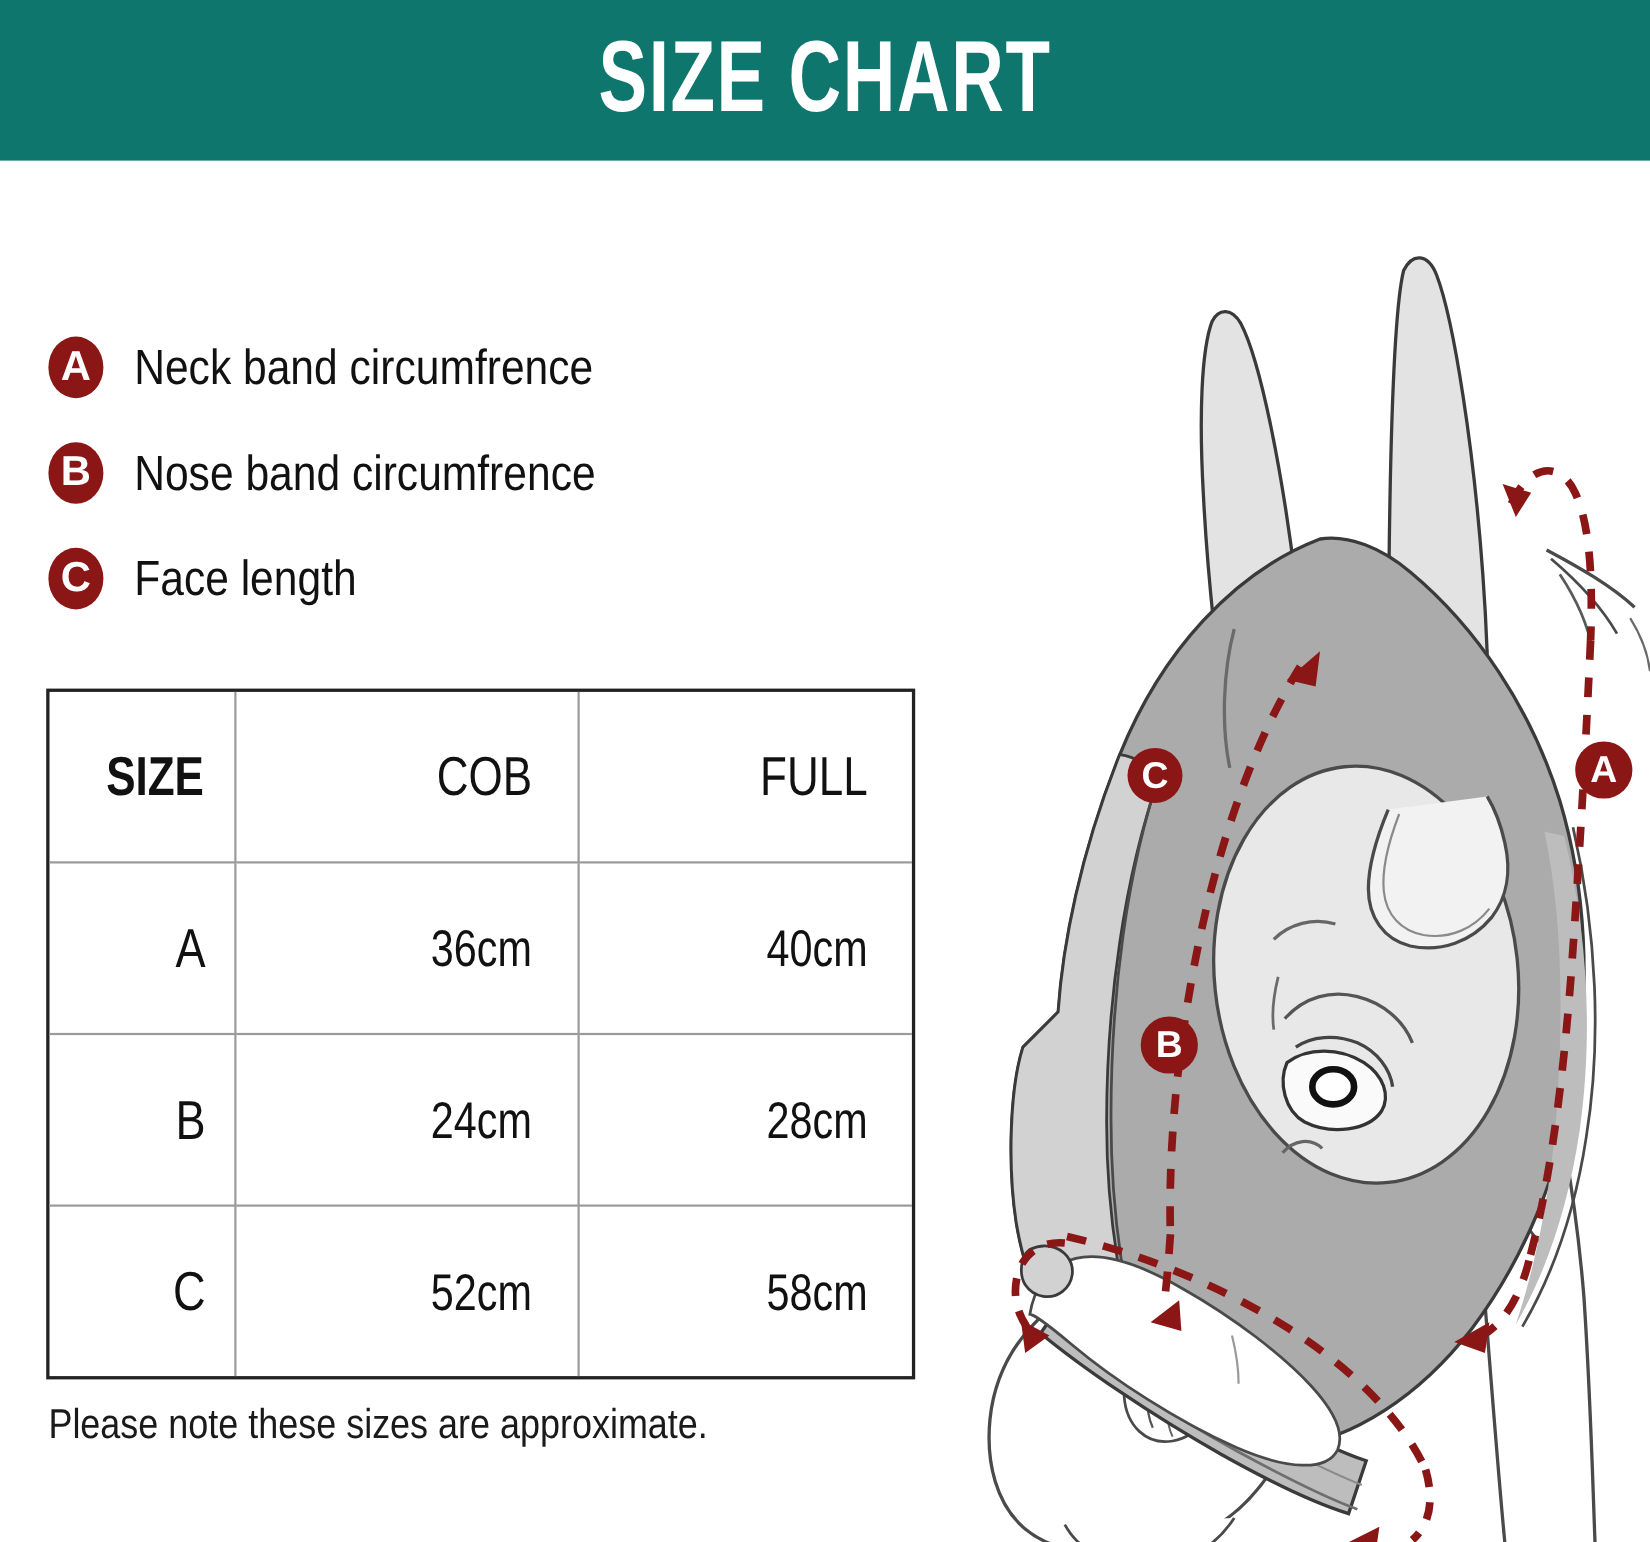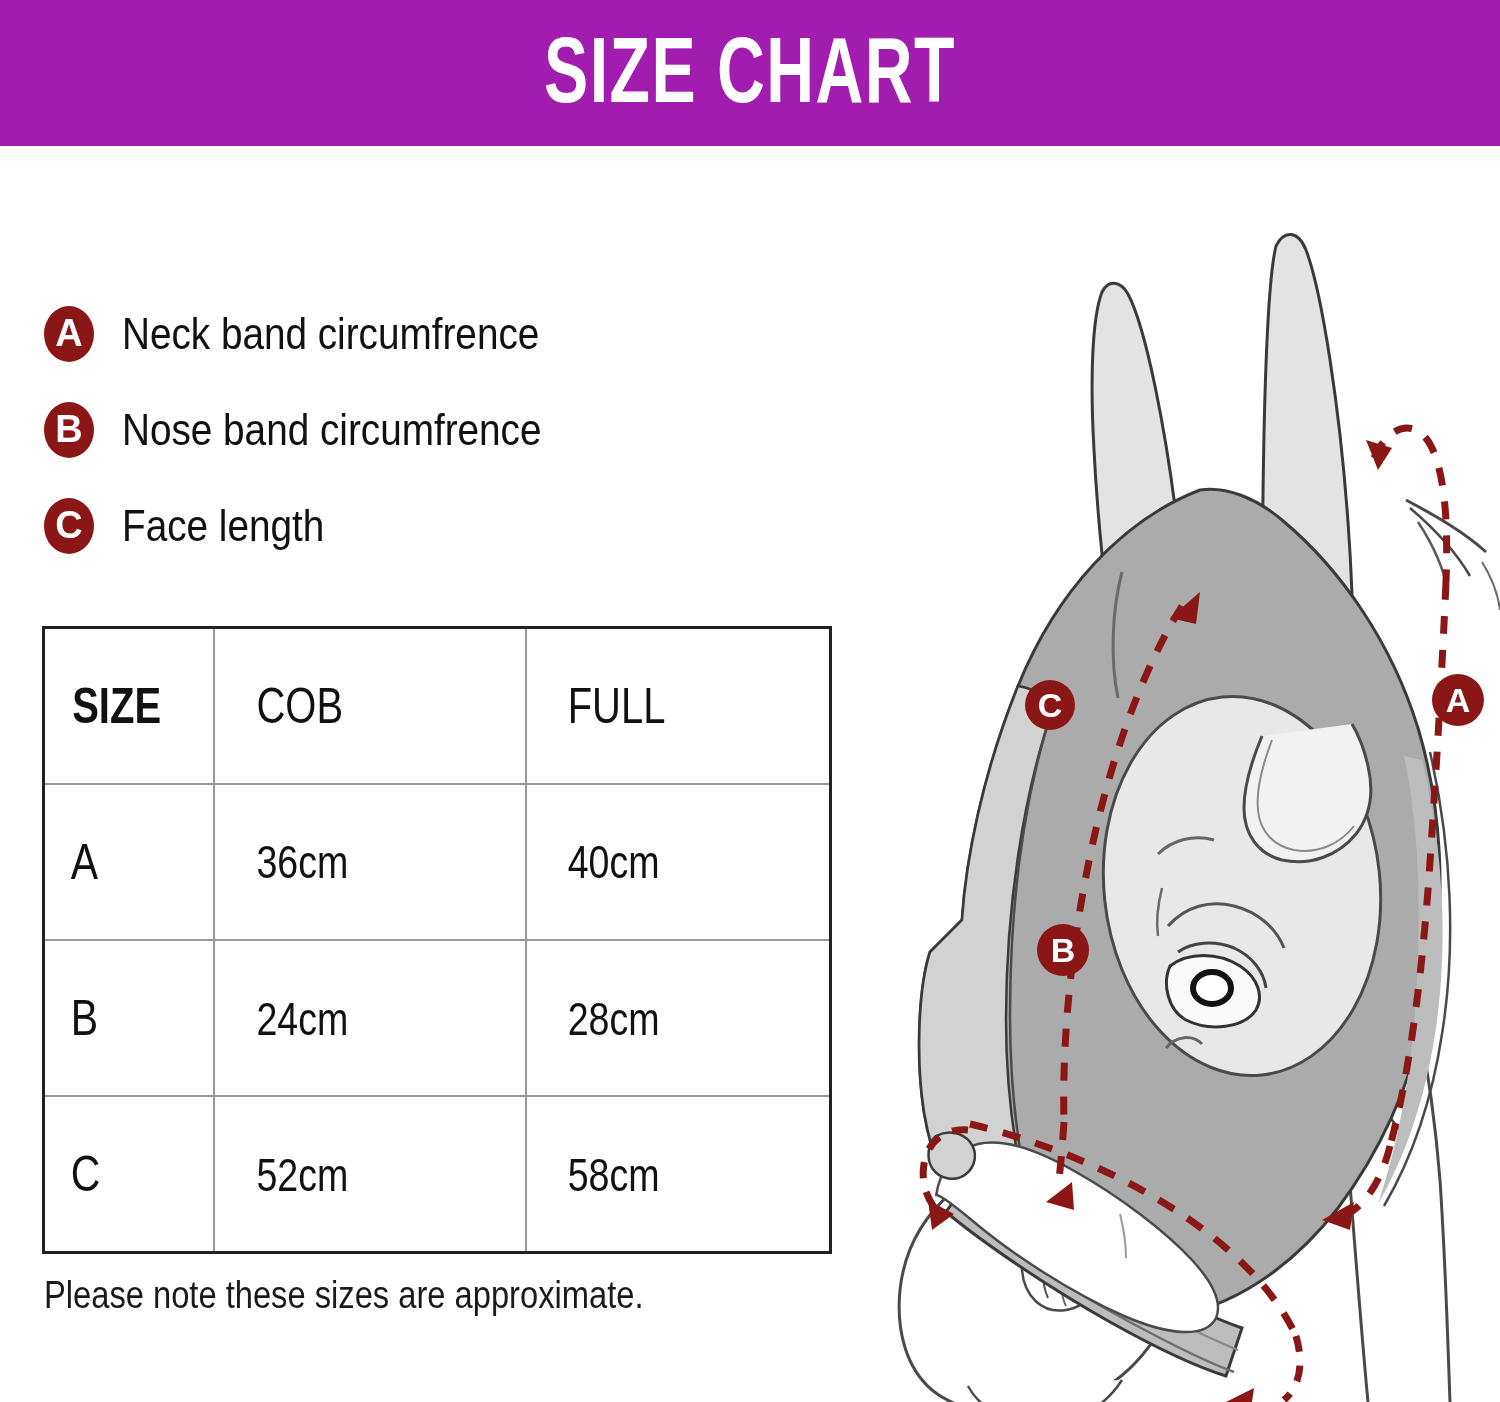--- a/index.html
+++ b/index.html
@@ -20,21 +20,21 @@
     overflow: hidden;
   }
 
   
   .header-bar {
     position: absolute;
     left: 0;
     top: 0;
     width: 1500px;
     height: 146px;
-    background: #a21caf;
+    background: #0f766e;
     display: flex;
     align-items: center;
     justify-content: center;
   }
   .header-title {
     color: #ffffff;
     font-family: "Liberation Sans", sans-serif;
     font-size: 92px;
     font-weight: 700;
     letter-spacing: 2px;
@@ -104,21 +104,21 @@
     background: #ffffff;
   }
   .size-table table {
     width: 100%;
     height: 100%;
     border-collapse: collapse;
     table-layout: fixed;
   }
   .size-table td, .size-table th {
     border: 2px solid #9a9a9a;
-    text-align: left;
+    text-align: right;
     vertical-align: middle;
     font-family: "Liberation Sans", sans-serif;
     font-weight: 400;
     color: #111111;
     padding: 13px;
   }
   .size-table tr > *:first-child { border-left: none; }
   .size-table tr > *:last-child  { border-right: none; }
   .size-table tr:first-child > * { border-top: none; }
   .size-table tr:last-child > *  { border-bottom: none; }

